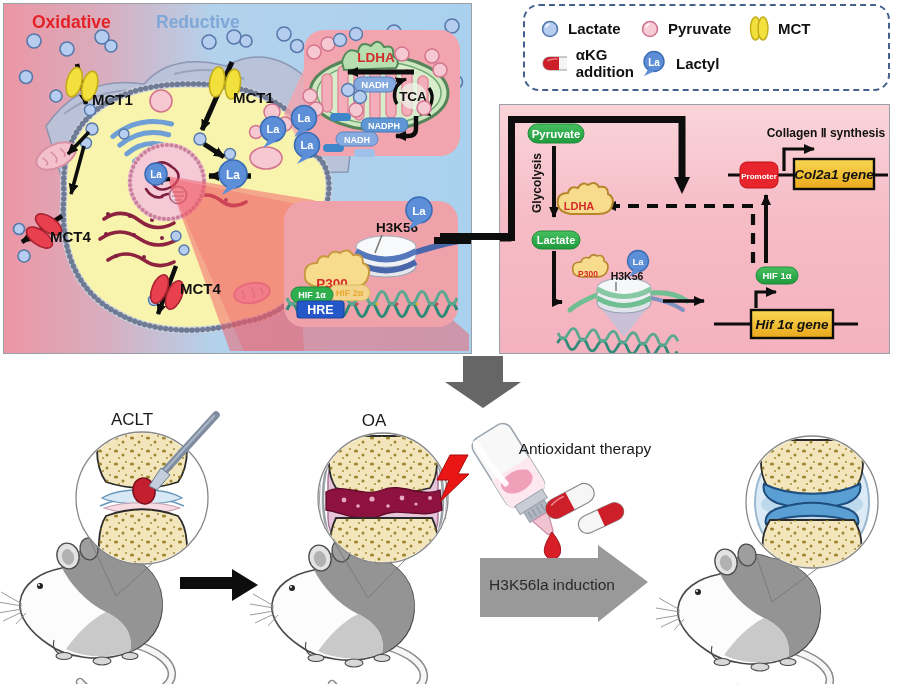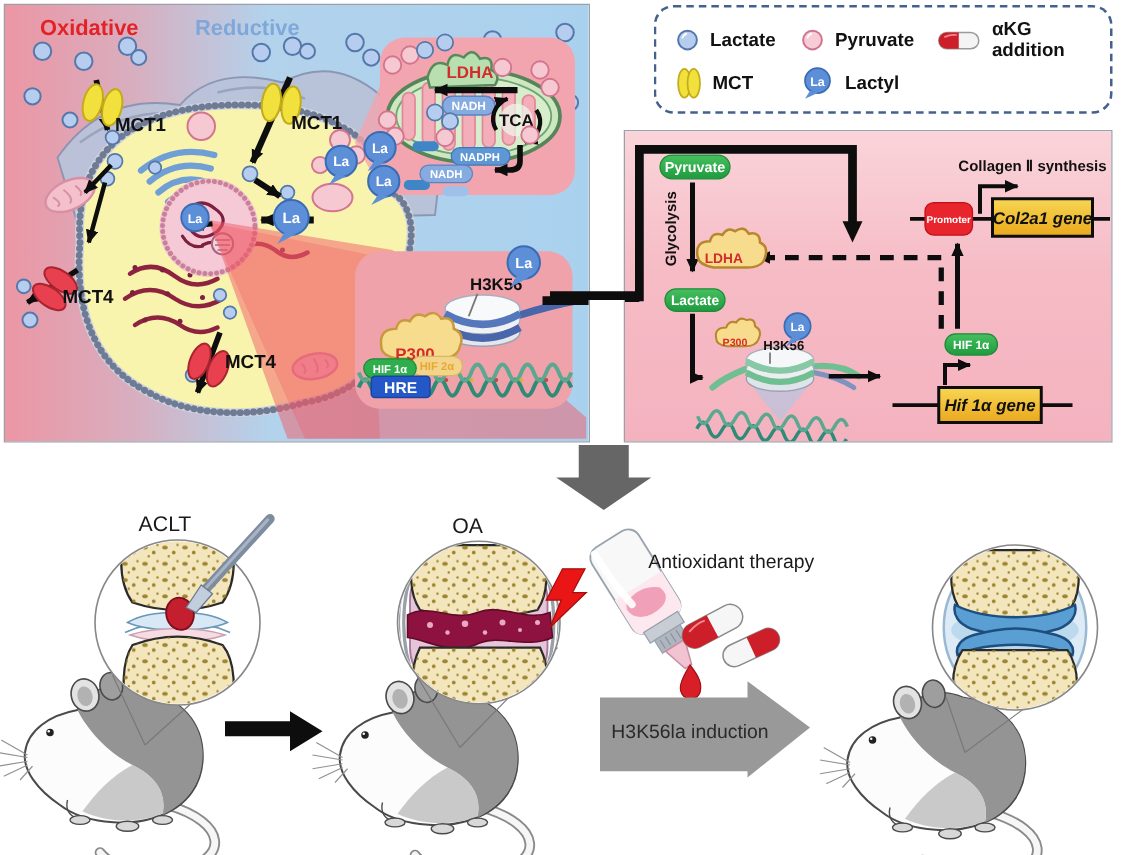--- a/index.html
+++ b/index.html
@@ -316,33 +316,33 @@
       <span class="lg-label">Lactate</span>
     </div>
     <div class="lg-item">
       <svg width="18" height="18">
           <circle cx="9" cy="9" r="7.5" fill="#f8ccd6" stroke="#cf7490" stroke-width="1.6"></circle>
           <path d="M 5,7 A 5,5 0 0 1 8,4" stroke="#fff" stroke-width="1.5" fill="none" stroke-linecap="round"></path>
         </svg>
       <span class="lg-label">Pyruvate</span>
     </div>
     <div class="lg-item">
+      <svg width="20" height="27">
+        <ellipse cx="6.5" cy="13.5" rx="5" ry="11.5" fill="#f2e03c" stroke="#c2ac1a" stroke-width="1.4"></ellipse>
+        <ellipse cx="14" cy="13.5" rx="5" ry="11.5" fill="#f2e03c" stroke="#c2ac1a" stroke-width="1.4"></ellipse>
+      </svg>
+      <span class="lg-label">MCT</span>
+    </div>
+    <div class="lg-item">
       <svg width="37" height="19">
         <rect x="2" y="3" width="32" height="13" rx="6.5" fill="#f4f4f4" stroke="#9a9a9a" stroke-width="1.2"></rect>
         <path d="M 18,3 L 8.5,3 A 6.5,6.5 0 0 0 8.5,16 L 18,16 Z" fill="#cc1f2a"></path>
         <path d="M 7,6.5 q 4,-2 9,-1.5" stroke="#f08890" stroke-width="1.4" fill="none" stroke-linecap="round"></path>
       </svg>
       <span class="lg-label">αKG addition</span>
-    </div>
-    <div class="lg-item">
-      <svg width="20" height="27">
-        <ellipse cx="6.5" cy="13.5" rx="5" ry="11.5" fill="#f2e03c" stroke="#c2ac1a" stroke-width="1.4"></ellipse>
-        <ellipse cx="14" cy="13.5" rx="5" ry="11.5" fill="#f2e03c" stroke="#c2ac1a" stroke-width="1.4"></ellipse>
-      </svg>
-      <span class="lg-label">MCT</span>
     </div>
     <div class="lg-item">
       <svg width="26" height="27">
         <circle cx="13" cy="11.5" r="10" fill="#5d8ed8" stroke="#3a6cb4" stroke-width="1.4"></circle>
         <path d="M 7,19.5 L 3,26 L 14,21 Z" fill="#5d8ed8"></path>
         <text x="13" y="15.5" text-anchor="middle" font-size="10" font-weight="bold" fill="#fff">La</text>
       </svg>
       <span class="lg-label">Lactyl</span>
     </div>
   </div>

